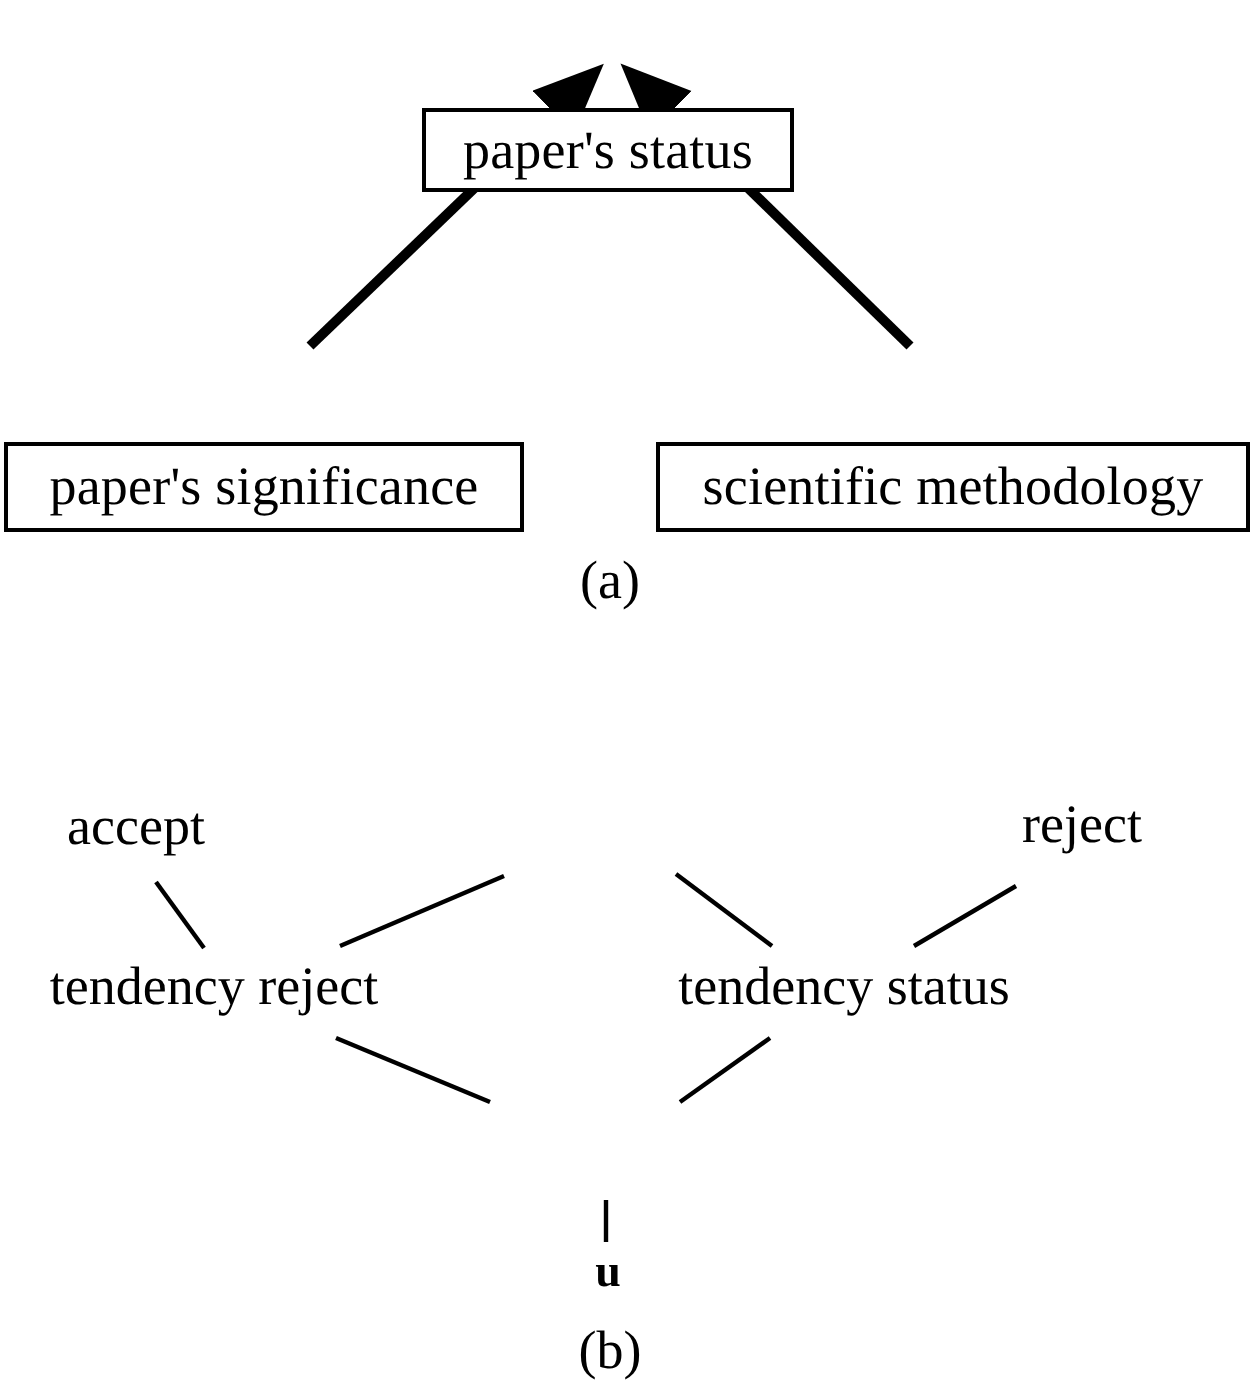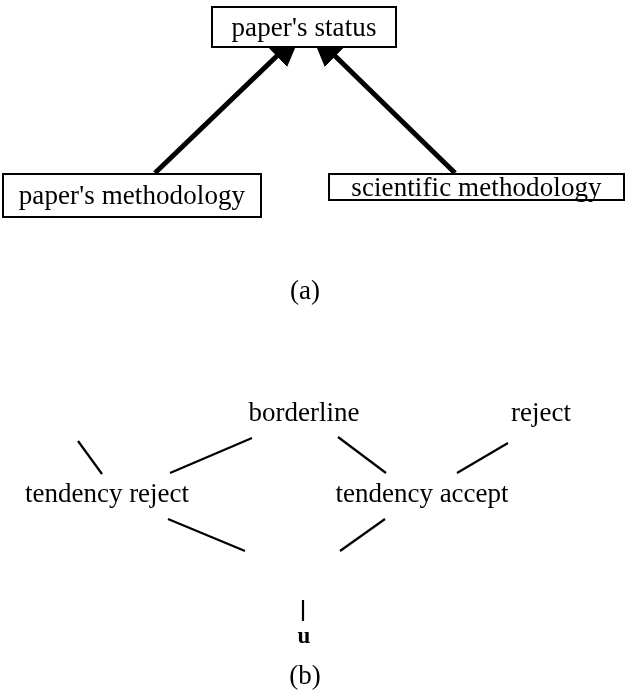--- a/index.html
+++ b/index.html
@@ -44,20 +44,21 @@
   
   .node-box {
     position: absolute;
     box-sizing: border-box;
     border: 2px solid #000000;
     background: #ffffff;
     display: flex;
     align-items: center;
     justify-content: center;
     white-space: nowrap;
+    margin-top: 48px;
   }
   .node-box .node-label {
     font-size: 27px;
     line-height: 1;
     padding: 0 10px;
     letter-spacing: 0.1px;
   }
 
   #box-status {
     left: 211px;
@@ -68,21 +69,21 @@
   #box-significance {
     left: 2px;
     top: 173px;
     width: 260px;
     height: 45px;
   }
   #box-methodology {
     left: 328px;
     top: 173px;
     width: 297px;
-    height: 28px;
+    height: 45px;
   }
 
   
   .text-node {
     position: absolute;
     transform: translateX(-50%);
     white-space: nowrap;
     font-size: 27px;
     line-height: 1;
   }
@@ -122,42 +123,42 @@
       </defs>
       <line x1="155" y1="173" x2="281" y2="52" stroke="#000000" stroke-width="5" marker-end="url(#arrowhead)"></line>
       <line x1="455" y1="173" x2="331" y2="52" stroke="#000000" stroke-width="5" marker-end="url(#arrowhead)"></line>
     </svg>
 
     <div class="node-box" id="box-status">
       <span class="node-label">paper's status</span>
     </div>
 
     <div class="node-box" id="box-significance">
-      <span class="node-label">paper's methodology</span>
+      <span class="node-label">paper's significance</span>
     </div>
 
     <div class="node-box" id="box-methodology">
       <span class="node-label">scientific methodology</span>
     </div>
 
   </div>
 
   <div class="caption" id="caption-a">(a)</div>
 
   <svg class="edge-layer" id="edges-b" viewBox="0 0 628 700" width="628" height="700" style="position:absolute; left:0; top:0; height:700px;">
     <line x1="78" y1="441" x2="102" y2="474" stroke="#000000" stroke-width="2.2"></line>
     <line x1="252" y1="438" x2="170" y2="473" stroke="#000000" stroke-width="2.2"></line>
     <line x1="338" y1="437" x2="386" y2="473" stroke="#000000" stroke-width="2.2"></line>
     <line x1="508" y1="443" x2="457" y2="473" stroke="#000000" stroke-width="2.2"></line>
     <line x1="168" y1="519" x2="245" y2="551" stroke="#000000" stroke-width="2.2"></line>
     <line x1="385" y1="519" x2="340" y2="551" stroke="#000000" stroke-width="2.2"></line>
     <line x1="303" y1="600" x2="303" y2="621" stroke="#000000" stroke-width="2.2"></line>
   </svg>
 
-  <div class="text-node" id="t-borderline">borderline</div>
+  <div class="text-node" id="t-accept">accept</div>
   <div class="text-node" id="t-reject">reject</div>
   <div class="text-node" id="t-tendency-accept">tendency reject</div>
-  <div class="text-node" id="t-tendency-reject">tendency accept</div>
+  <div class="text-node" id="t-tendency-reject">tendency status</div>
   <div class="text-node bold" id="t-u">u</div>
 
   <div class="caption" id="caption-b">(b)</div>
 
 </div>
 
 </body></html>

